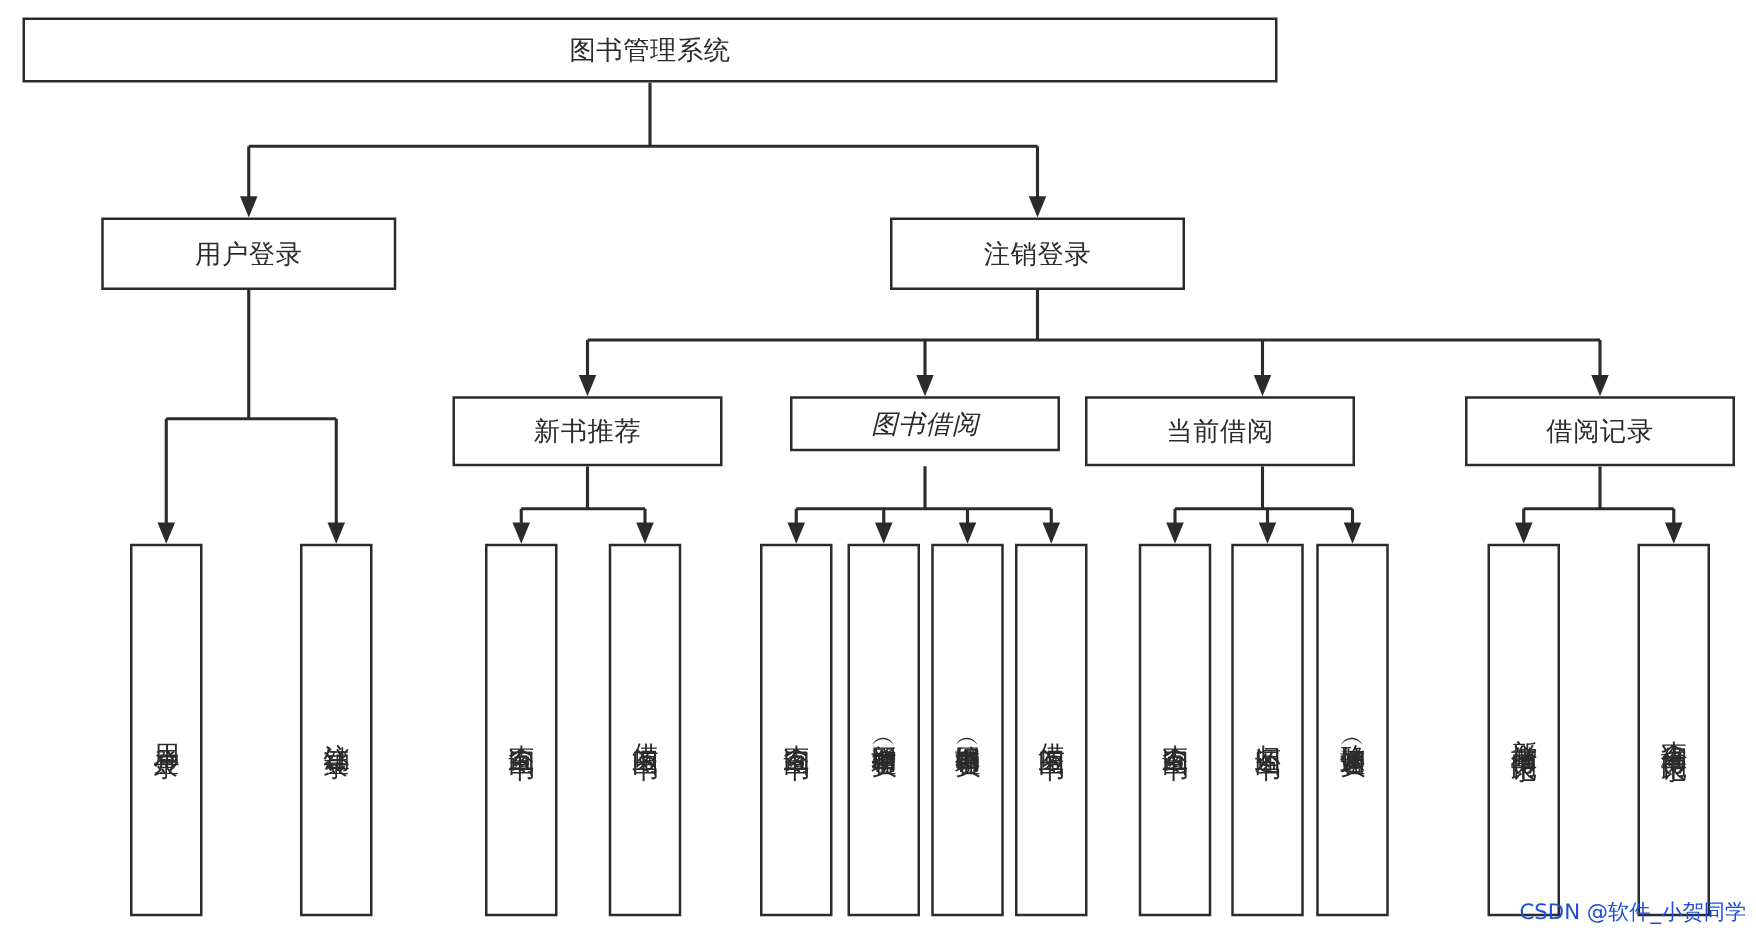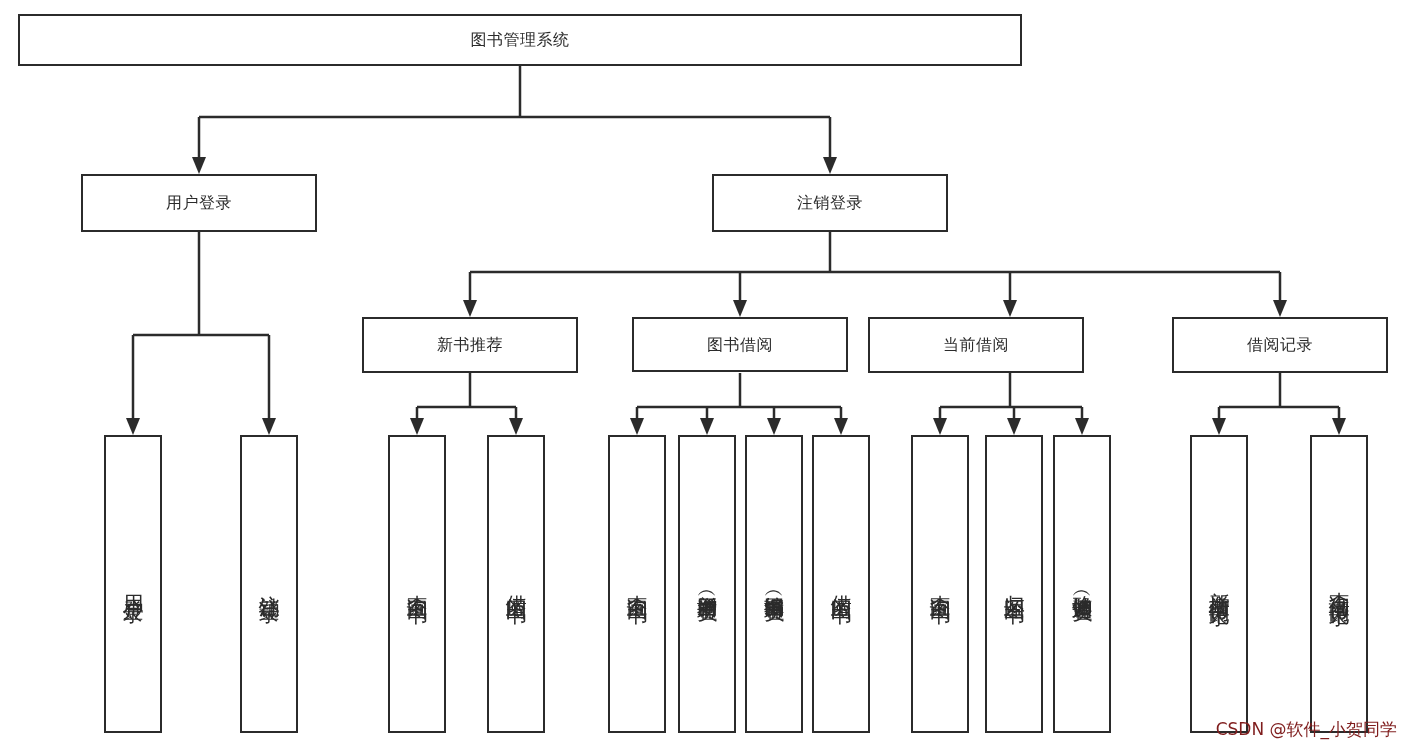--- a/index.html
+++ b/index.html
@@ -26,21 +26,21 @@
     box-sizing: border-box;
     border: 2.5px solid #2b2b2b;
     background: #ffffff;
     display: flex;
     align-items: center;
     justify-content: center;
     overflow: hidden;
   }
   .node-label {
     color: #2b2b2b;
-    font-size: 16px;
+    font-size: 21px;
     line-height: 1.08;
     letter-spacing: 0.5px;
     white-space: nowrap;
     text-align: center;
   }
   .node-box.vertical .node-label {
     writing-mode: vertical-rl;
     text-orientation: upright;
     letter-spacing: 3px;
     font-size: 21px;
@@ -64,21 +64,21 @@
   }
   .conn-arrow {
     fill: #2b2b2b;
     stroke: none;
   }
   #watermark {
     position: absolute;
     right: 8px;
     bottom: 6px;
     font-size: 17px;
-    color: #7f1d1d;
+    color: #1d4ed8;
     white-space: nowrap;
     font-family: "DejaVu Sans", "Liberation Sans", sans-serif;
   }
 </style>
 </head>
 <body>
 
 <div id="diagram-root">
   <svg class="connectors" id="connector-layer" viewBox="0 0 1405 747" preserveAspectRatio="none">
       <line x1="520" y1="66" x2="520" y2="117" class="conn-line"></line>
@@ -140,21 +140,21 @@
       </div>
       <div class="node-box" style="left: 81px; top: 174px; width: 236px; height: 58px;">
         <span class="node-label">用户登录</span>
       </div>
       <div class="node-box" style="left: 712px; top: 174px; width: 236px; height: 58px;">
         <span class="node-label">注销登录</span>
       </div>
       <div class="node-box" style="left: 362px; top: 317px; width: 216px; height: 56px; align-items: center;">
         <span class="node-label">新书推荐</span>
       </div>
-      <div class="node-box" style="left: 632px; top: 317px; width: 216px; height: 55px;">
+      <div class="node-box" style="left: 632px; top: 317px; width: 216px; height: 44px; font-style: italic;">
         <span class="node-label">图书借阅</span>
       </div>
       <div class="node-box" style="left: 868px; top: 317px; width: 216px; height: 56px;">
         <span class="node-label">当前借阅</span>
       </div>
       <div class="node-box" style="left: 1172px; top: 317px; width: 216px; height: 56px;">
         <span class="node-label">借阅记录</span>
       </div>
       <div class="node-box vertical" style="left: 104px; top: 435px; width: 58px; height: 298px;">
         <span class="node-label">用户登录</span>

